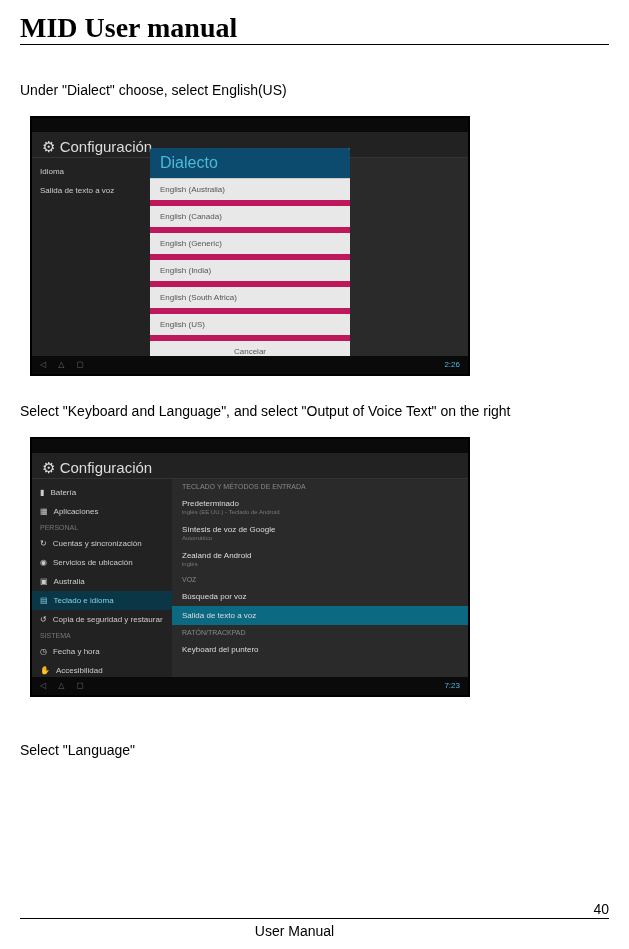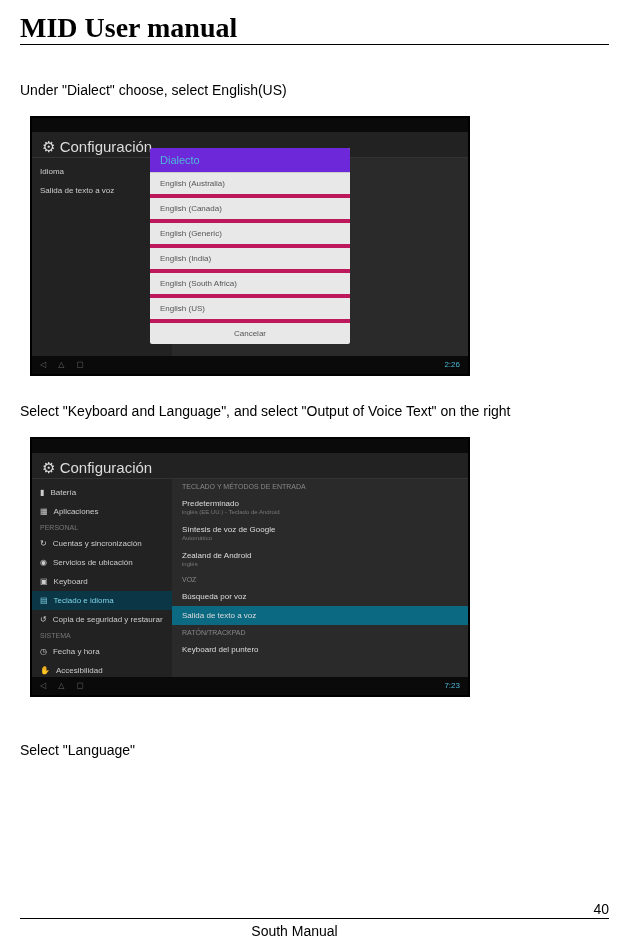--- a/index.html
+++ b/index.html
@@ -108,31 +108,31 @@
       position: absolute;
       top: 30px;
       left: 50%;
       transform: translateX(-50%);
       width: 200px;
       background: #e8e8e8;
       border-radius: 2px;
       overflow: hidden;
     }
     .dialog-title {
-      background: #6d28d9;
+      background: #0c4a6e;
       color: #4db8d8;
-      font-size: 11px;
+      font-size: 16px;
       padding: 6px 10px;
       border-bottom: 1px solid #ccc;
     }
     .dialog-item {
       padding: 6px 10px;
       font-size: 8px;
       color: #555;
-      border-bottom: 4px solid #be185d;
+      border-bottom: 6px solid #be185d;
     }
     .dialog-cancel {
       padding: 6px 10px;
       text-align: center;
       font-size: 8px;
       color: #555;
     }
     
     .ss2-section {
       color: #888;
@@ -246,21 +246,21 @@
       <div class="ss-sidebar-item">
         <span>↻</span>
         <span>Cuentas y sincronización</span>
       </div>
       <div class="ss-sidebar-item">
         <span>◉</span>
         <span>Servicios de ubicación</span>
       </div>
       <div class="ss-sidebar-item">
         <span>▣</span>
-        <span>Keyboard</span>
+        <span>Australia</span>
       </div>
       <div class="ss-sidebar-item active">
         <span>▤</span>
         <span>Teclado e idioma</span>
       </div>
       <div class="ss-sidebar-item">
         <span>↺</span>
         <span>Copia de seguridad y restaurar</span>
       </div>
       <div class="ss-sidebar-item section">SISTEMA</div>
@@ -309,17 +309,17 @@
     <span class="ss-nav-time">7:23</span>
   </div>
 </div>
 
 <br>
 <p class="instruction">Select "Language"</p>
 
 <div class="footer">
   <div class="page-number">40</div>
   <hr class="footer-rule">
-  <div class="footer-text">South Manual</div>
+  <div class="footer-text">User Manual</div>
 </div>
 
 
 
 
 </body></html>

